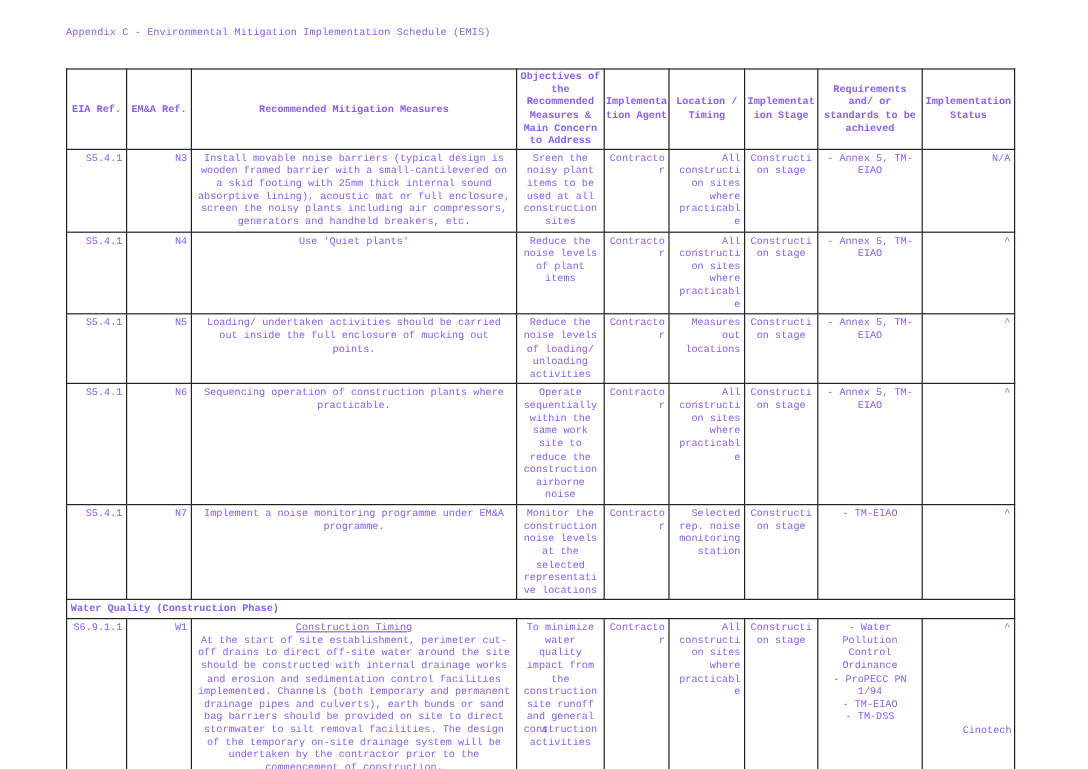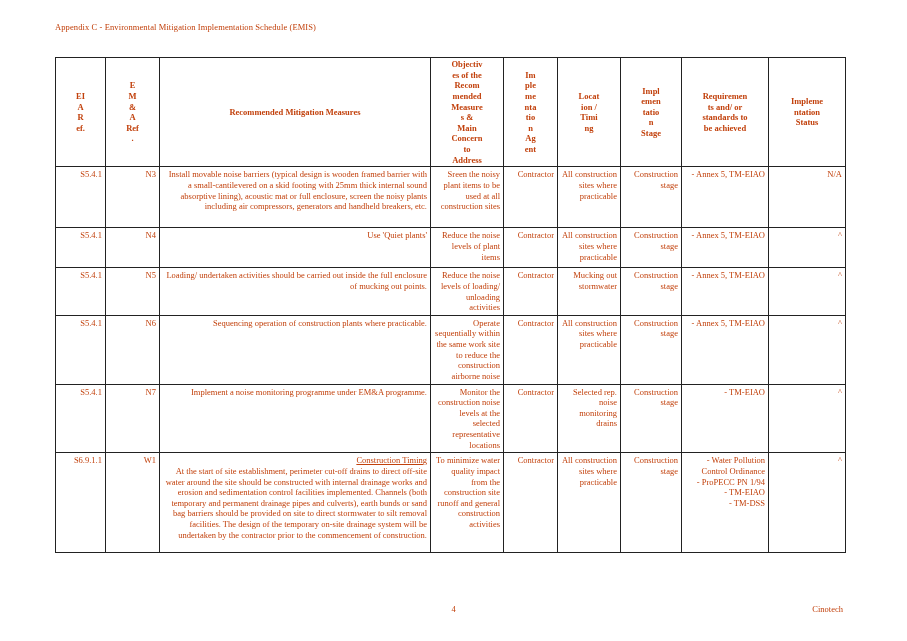--- a/index.html
+++ b/index.html
@@ -5,22 +5,22 @@
   html, body {
     margin: 0;
     padding: 0;
     background: #ffffff;
   }
   .page {
     position: relative;
     width: 907px;
     height: 641px;
     background: #ffffff;
-    font-family: Liberation Serif, serif;
-    color: #c2410c;
+    font-family: Liberation Mono, monospace;
+    color: #8b5cf6;
     overflow: hidden;
   }
   .doc-header {
     position: absolute;
     left: 55px;
     top: 22px;
     font-size: 8.5px;
     letter-spacing: 0.1px;
   }
   table.emis {
@@ -37,24 +37,24 @@
     border: 1px solid #222222;
     padding: 2px 3px;
     vertical-align: top;
     overflow-wrap: break-word;
     word-wrap: break-word;
   }
   table.emis th {
     font-weight: bold;
     text-align: center;
     vertical-align: middle;
-    padding: 1px 20px;
+    padding: 1px 0;
   }
   .c-center { text-align: right; }
-  .c-left   { text-align: right; margin-left: 36px; }
+  .c-left   { text-align: center; margin-left: 36px; }
   .req      { white-space: pre-line; }
   .section-row td {
     font-weight: bold;
     text-align: left;
     padding: 1px 2px;
   }
   .measure-title {
     display: block;
     text-decoration: underline;
   }
@@ -138,21 +138,21 @@
         <td class="c-left req">- Annex 5, TM-EIAO</td>
         <td class="c-center">^</td>
       </tr>
 
       <tr class="r-n5">
         <td class="c-center">S5.4.1</td>
         <td class="c-center">N5</td>
         <td class="c-left">Loading/ undertaken activities should be carried out inside the full enclosure of mucking out points.</td>
         <td class="c-left">Reduce the noise levels of loading/ unloading activities</td>
         <td class="c-center">Contractor</td>
-        <td class="c-center">Mucking out stormwater</td>
+        <td class="c-center">Measures out locations</td>
         <td class="c-left">Construction stage</td>
         <td class="c-left req">- Annex 5, TM-EIAO</td>
         <td class="c-center">^</td>
       </tr>
 
       <tr class="r-n6">
         <td class="c-center">S5.4.1</td>
         <td class="c-center">N6</td>
         <td class="c-left">Sequencing operation of construction plants where practicable.</td>
         <td class="c-left">Operate sequentially within the same work site to reduce the construction airborne noise</td>
@@ -162,26 +162,29 @@
         <td class="c-left req">- Annex 5, TM-EIAO</td>
         <td class="c-center">^</td>
       </tr>
 
       <tr class="r-n7">
         <td class="c-center">S5.4.1</td>
         <td class="c-center">N7</td>
         <td class="c-left">Implement a noise monitoring programme under EM&amp;A programme.</td>
         <td class="c-left">Monitor the construction noise levels at the selected representative locations</td>
         <td class="c-center">Contractor</td>
-        <td class="c-center">Selected rep. noise monitoring drains</td>
+        <td class="c-center">Selected rep. noise monitoring station</td>
         <td class="c-left">Construction stage</td>
         <td class="c-left req">- TM-EIAO</td>
         <td class="c-center">^</td>
       </tr>
 
+      <tr class="section-row r-sec">
+        <td colspan="9">Water Quality (Construction Phase)</td>
+      </tr>
 
       <tr class="r-w1">
         <td class="c-center">S6.9.1.1</td>
         <td class="c-center">W1</td>
         <td class="c-left">
           <span class="measure-title">Construction Timing</span>
           <span>At the start of site establishment, perimeter cut-off drains to direct off-site water around the site should be constructed with internal drainage works and erosion and sedimentation control facilities implemented.  Channels (both temporary and permanent drainage pipes and culverts), earth bunds or sand bag barriers should be provided on site to direct stormwater to silt removal facilities.  The design of the temporary on-site drainage system will be undertaken by the contractor prior to the commencement of construction.</span>
         </td>
         <td class="c-left">To minimize water quality impact from the construction site runoff and general construction activities</td>
         <td class="c-center">Contractor</td>

